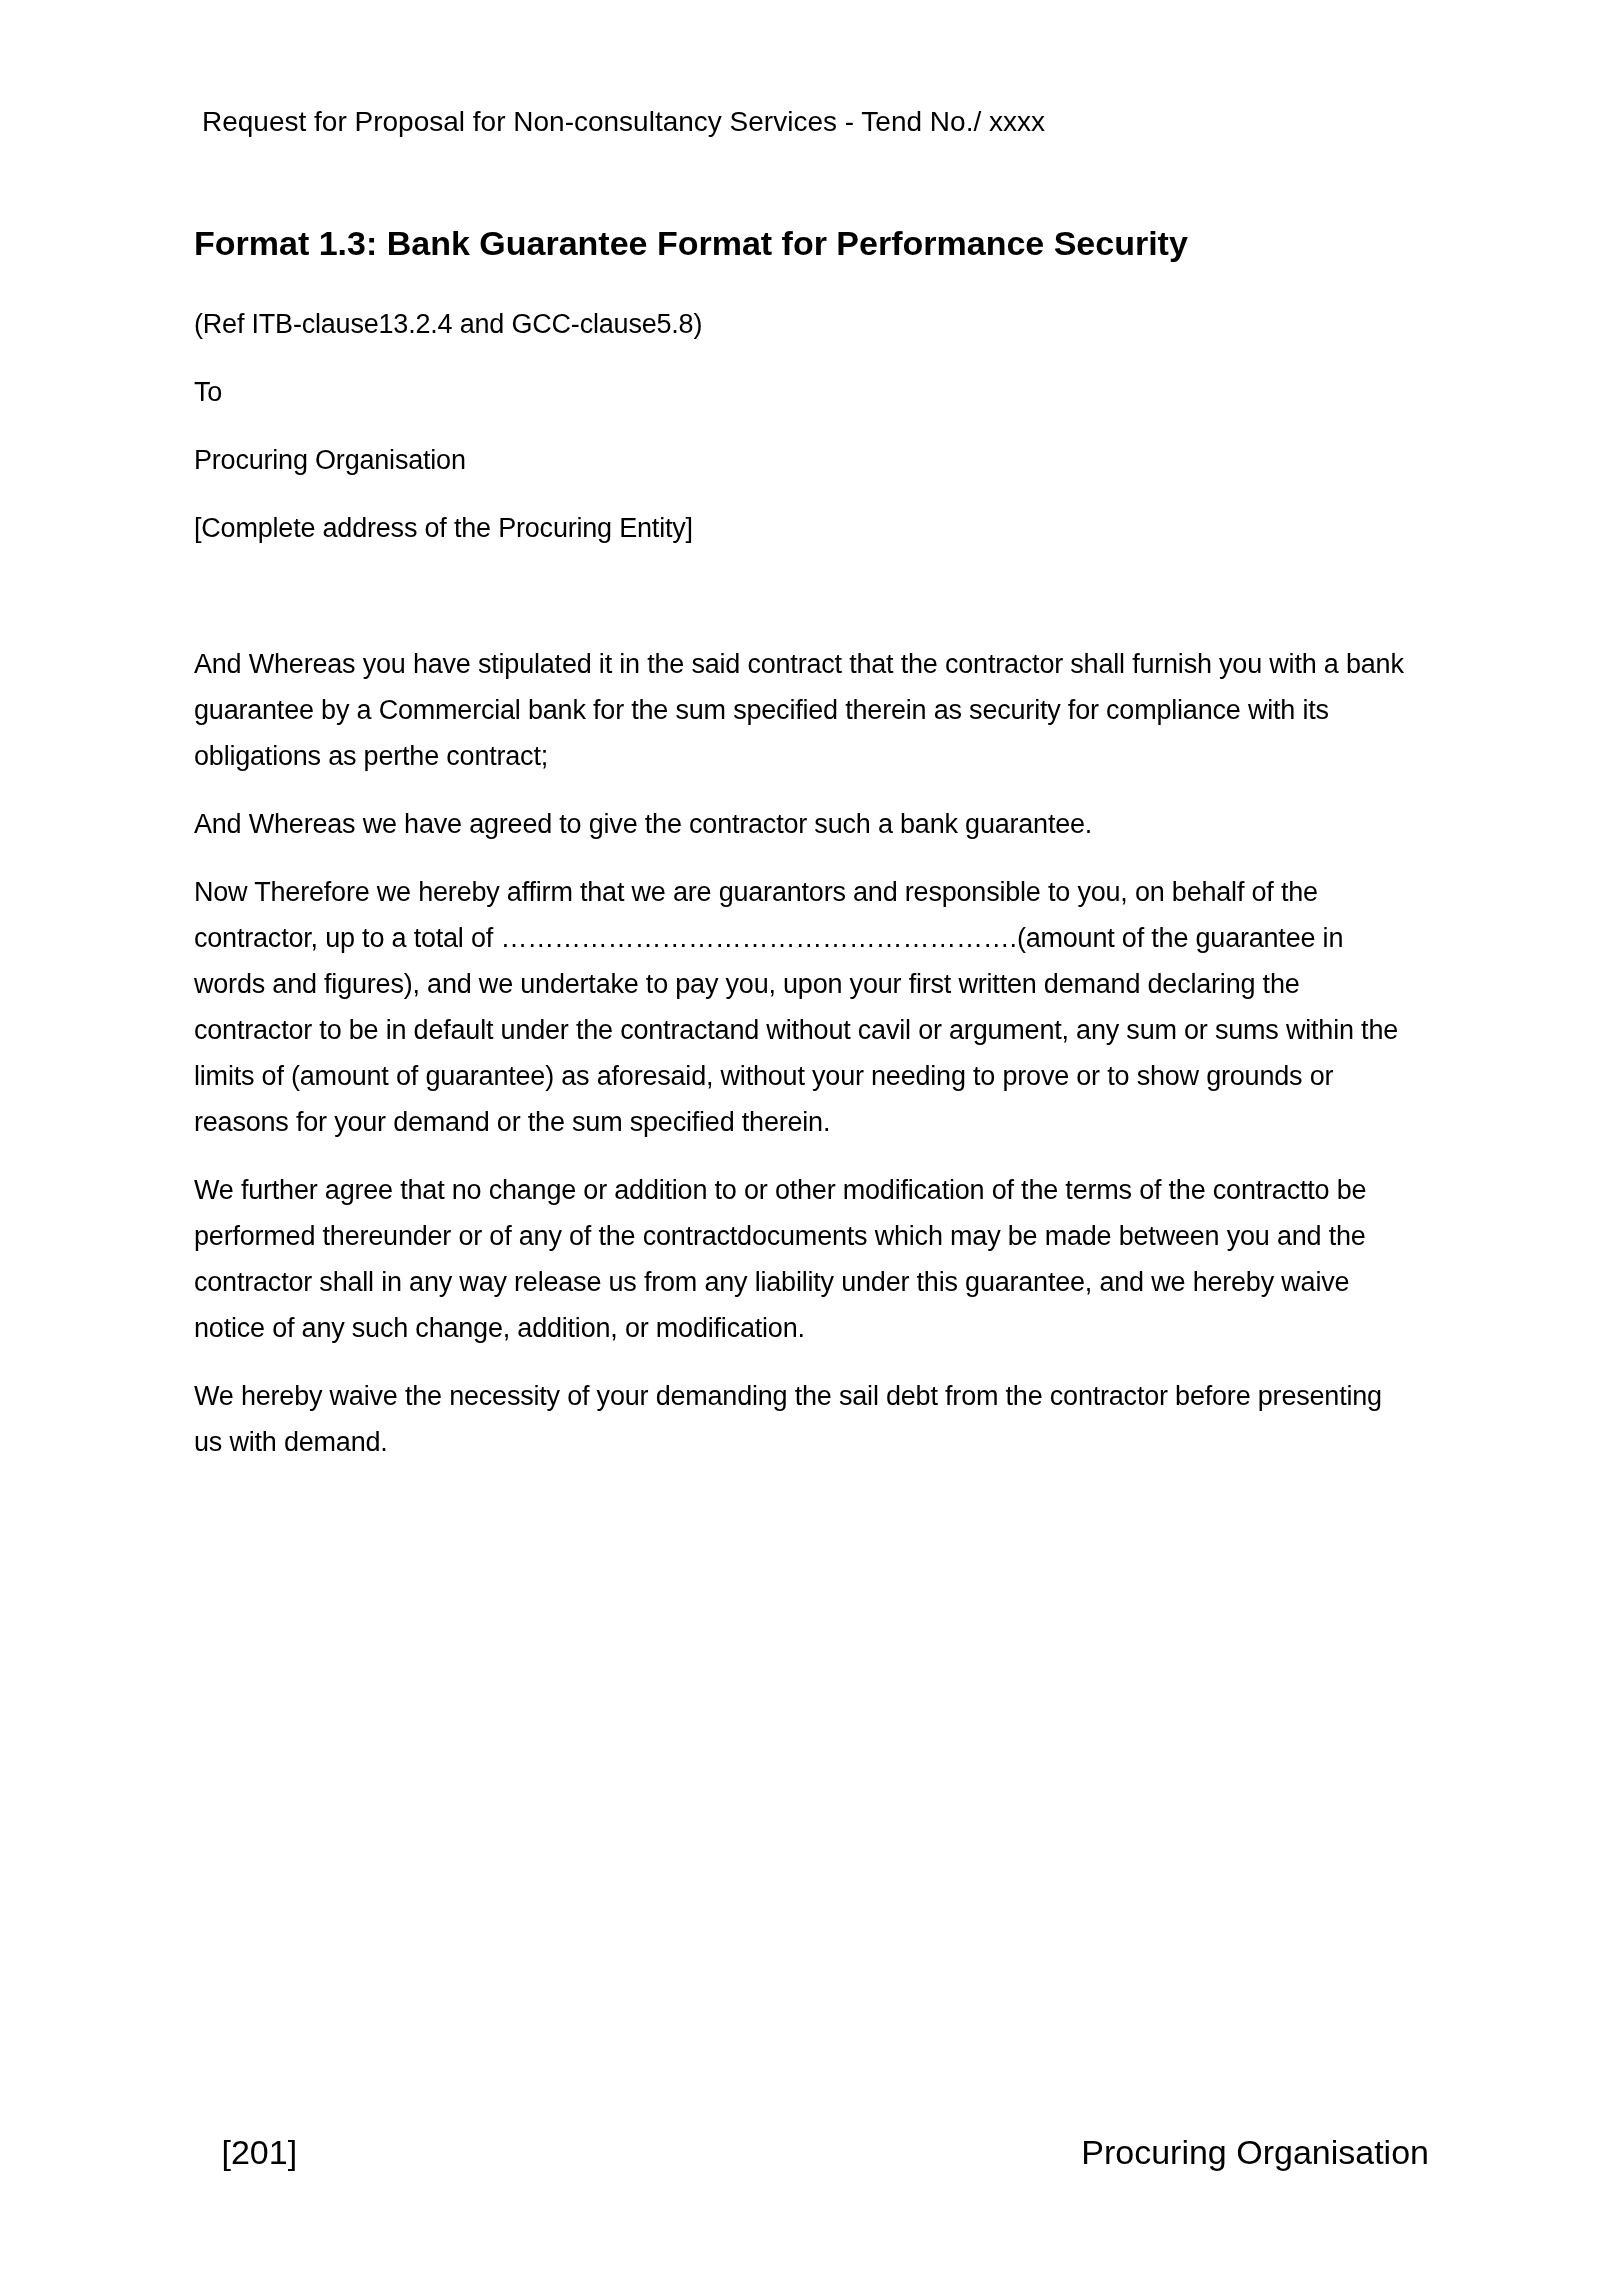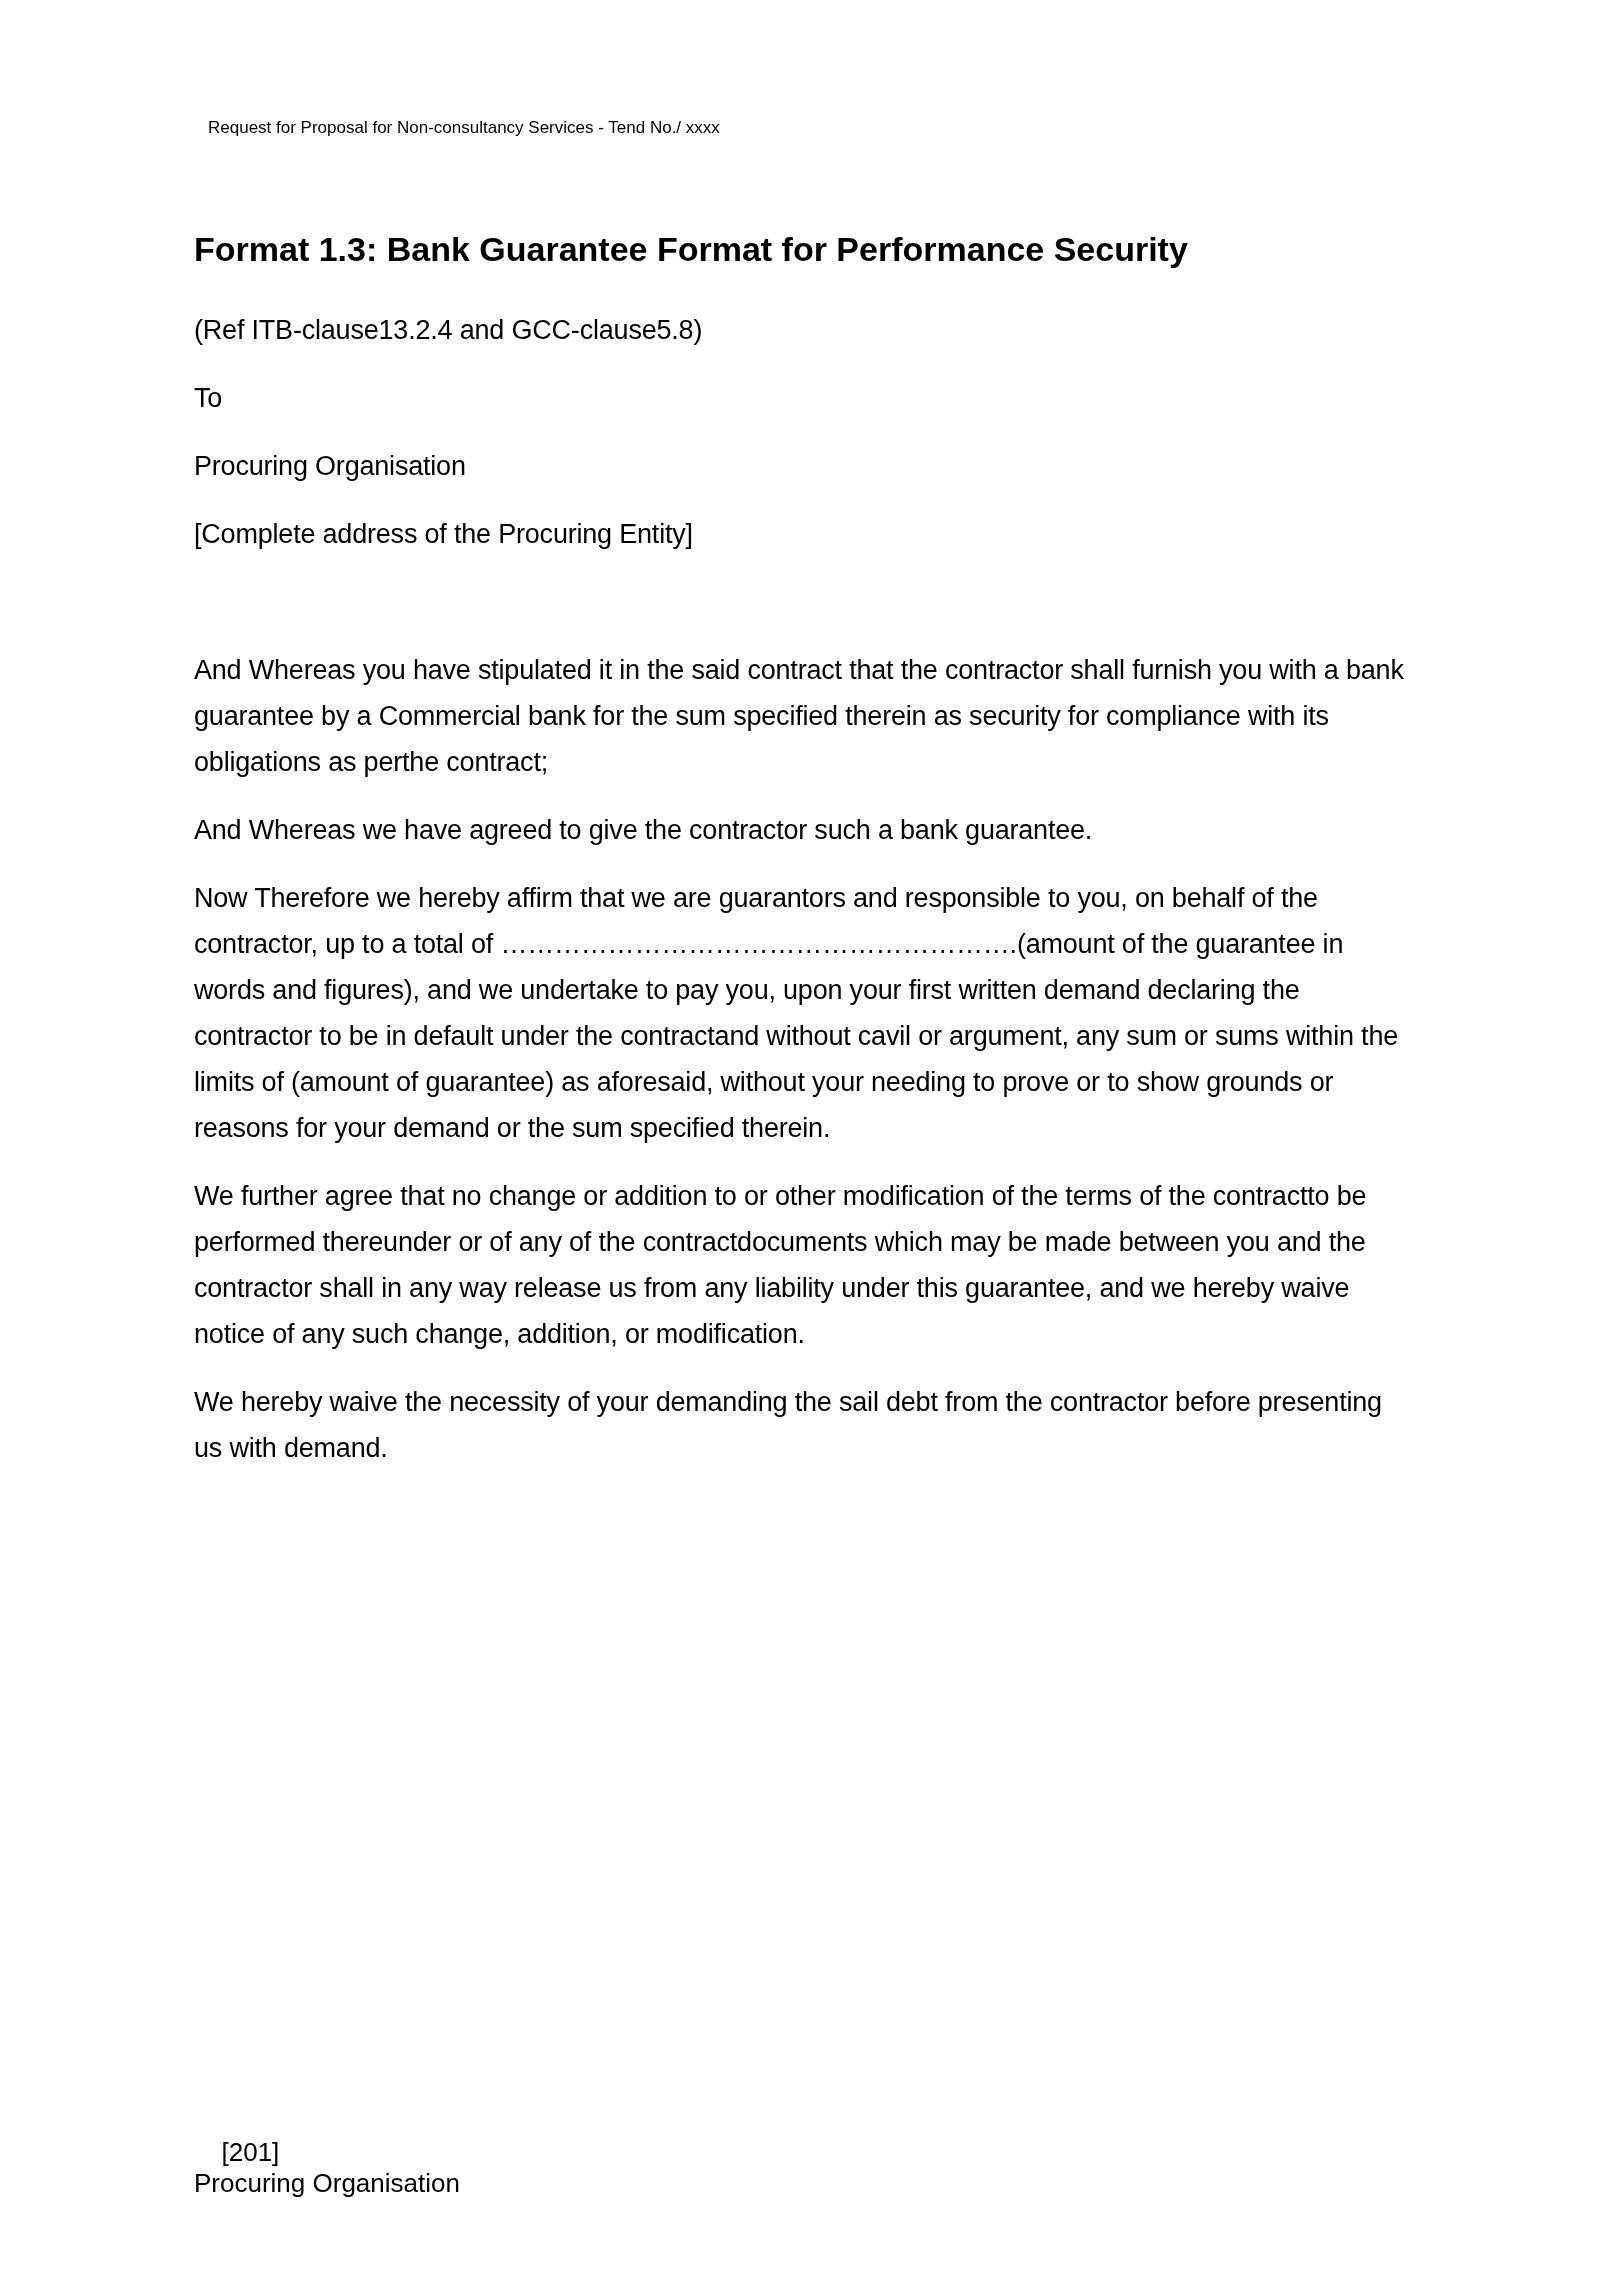--- a/index.html
+++ b/index.html
@@ -17,22 +17,22 @@
     overflow: hidden;
   }
   .content {
     position: absolute;
     left: 194px;
     top: 0;
     width: 1235px;
     padding-top: 98px;
   }
   .running-header {
-    margin: 14px;
-    font-size: 17px;
+    margin: 8px;
+    font-size: 28px;
     line-height: 31px;
     letter-spacing: 0;
   }
   .doc-title {
     margin: 85px 0 0 0;
     font-size: 34px;
     line-height: 42px;
     font-weight: 700;
   }
   p.body-text {
@@ -49,23 +49,22 @@
     margin-bottom: 22px;
   }
   .page-footer {
     position: absolute;
     left: 194px;
     top: 2137px;
     width: 1235px;
     display: flex;
     justify-content: space-between;
     align-items: baseline;
-    font-size: 26px;
+    font-size: 34px;
     line-height: 31px;
-    flex-direction: column;
   }
   .page-footer .pageno {
     padding-left: 27.5px;
   }
 </style>
 </head>
 <body>
 
 <div class="page">
   <div class="content">

